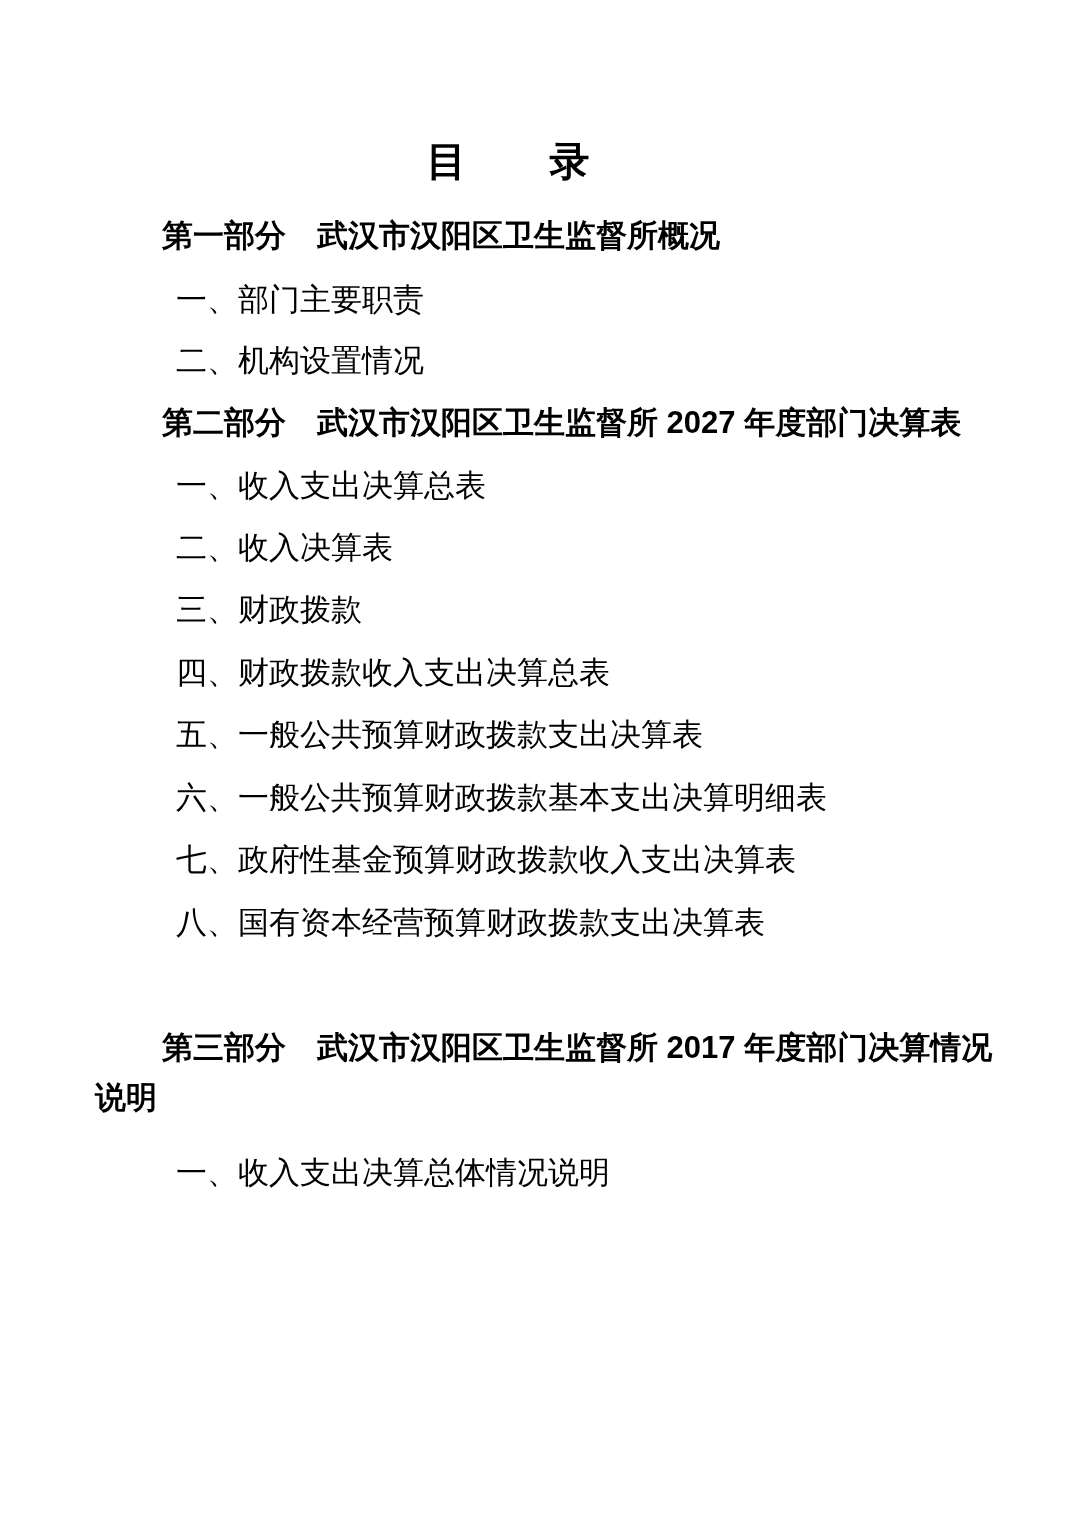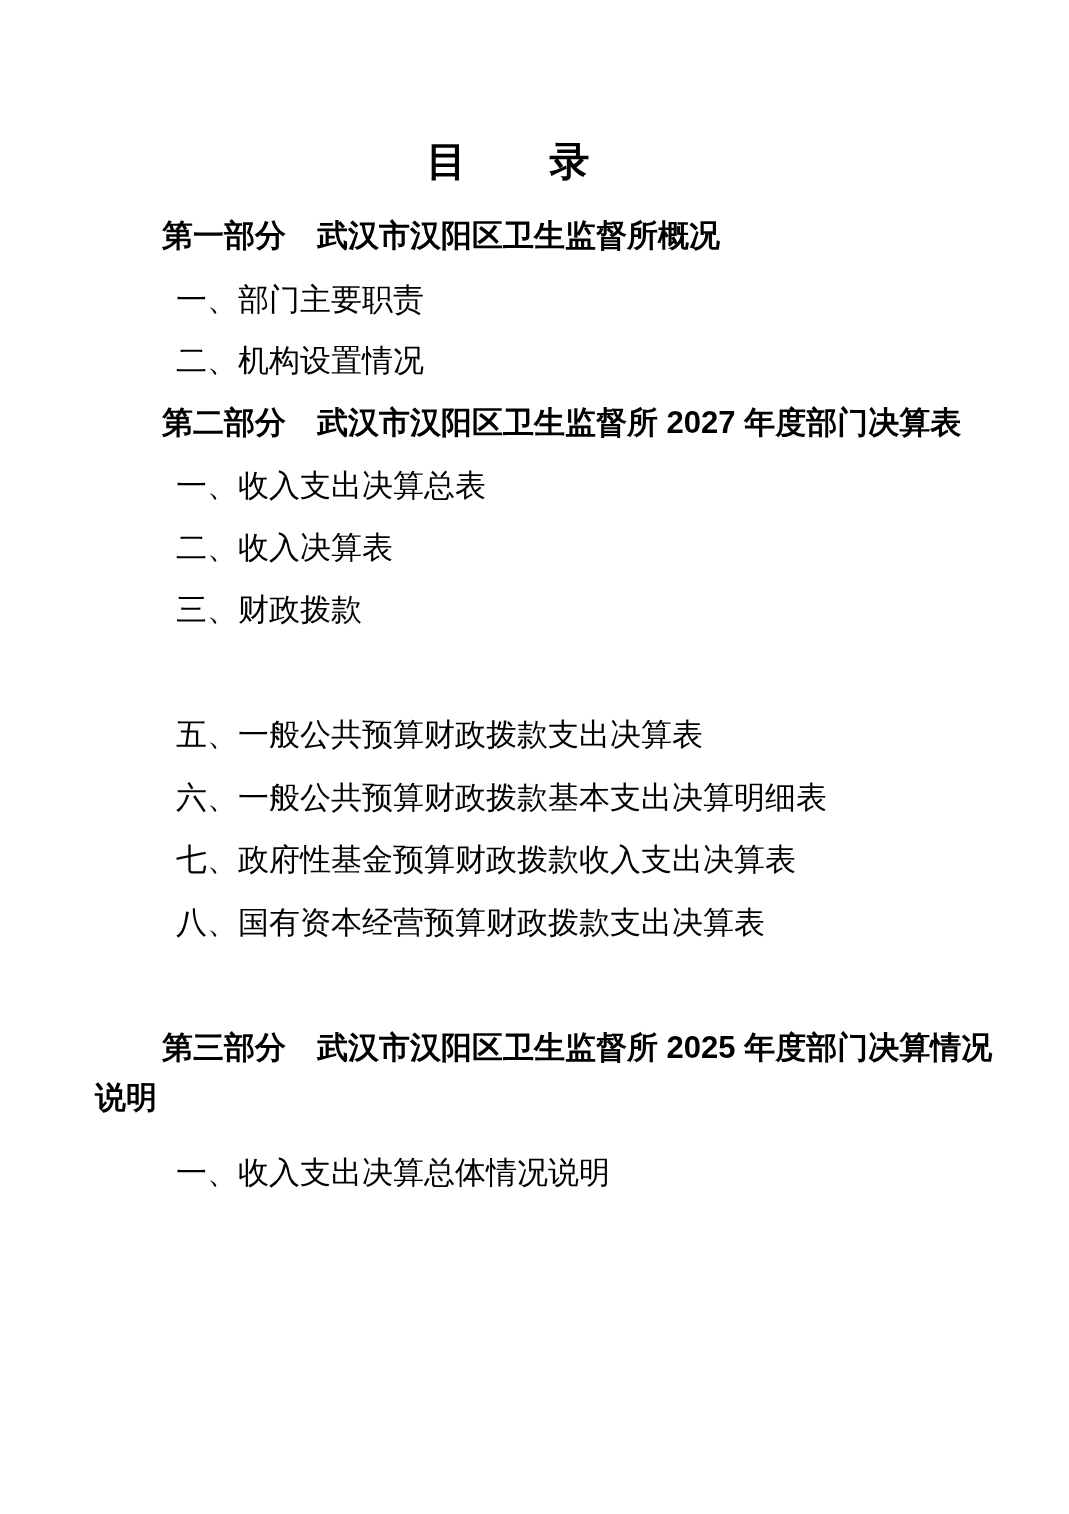--- a/index.html
+++ b/index.html
@@ -60,23 +60,24 @@
   <div class="doc-title">目　　录</div>
 
   <div class="h" style="top:217px">第一部分　武汉市汉阳区卫生监督所概况</div>
   <div class="t" style="top:281px">一、部门主要职责</div>
   <div class="t" style="top:342px">二、机构设置情况</div>
 
   <div class="h" style="top:404px">第二部分　武汉市汉阳区卫生监督所 2027 年度部门决算表</div>
   <div class="t" style="top:467px">一、收入支出决算总表</div>
   <div class="t" style="top:529px">二、收入决算表</div>
   <div class="t" style="top:591px">三、财政拨款</div>
+  <div class="t" style="top:654px">四、财政拨款收入支出决算总表</div>
   <div class="t" style="top:716px">五、一般公共预算财政拨款支出决算表</div>
   <div class="t" style="top:779px">六、一般公共预算财政拨款基本支出决算明细表</div>
   <div class="t" style="top:841px">七、政府性基金预算财政拨款收入支出决算表</div>
   <div class="t" style="top:904px">八、国有资本经营预算财政拨款支出决算表</div>
 
-  <div class="h" style="top:1029px">第三部分　武汉市汉阳区卫生监督所 2025 年度部门决算情况</div>
+  <div class="h" style="top:1029px">第三部分　武汉市汉阳区卫生监督所 2017 年度部门决算情况</div>
   <div class="h cont" style="top:1079px">说明</div>
   <div class="t" style="top:1154px">一、收入支出决算总体情况说明</div>
   <div class="t" style="top:1277px">三、年度部门决算表</div>
 
 </div>
 
 </body></html>

